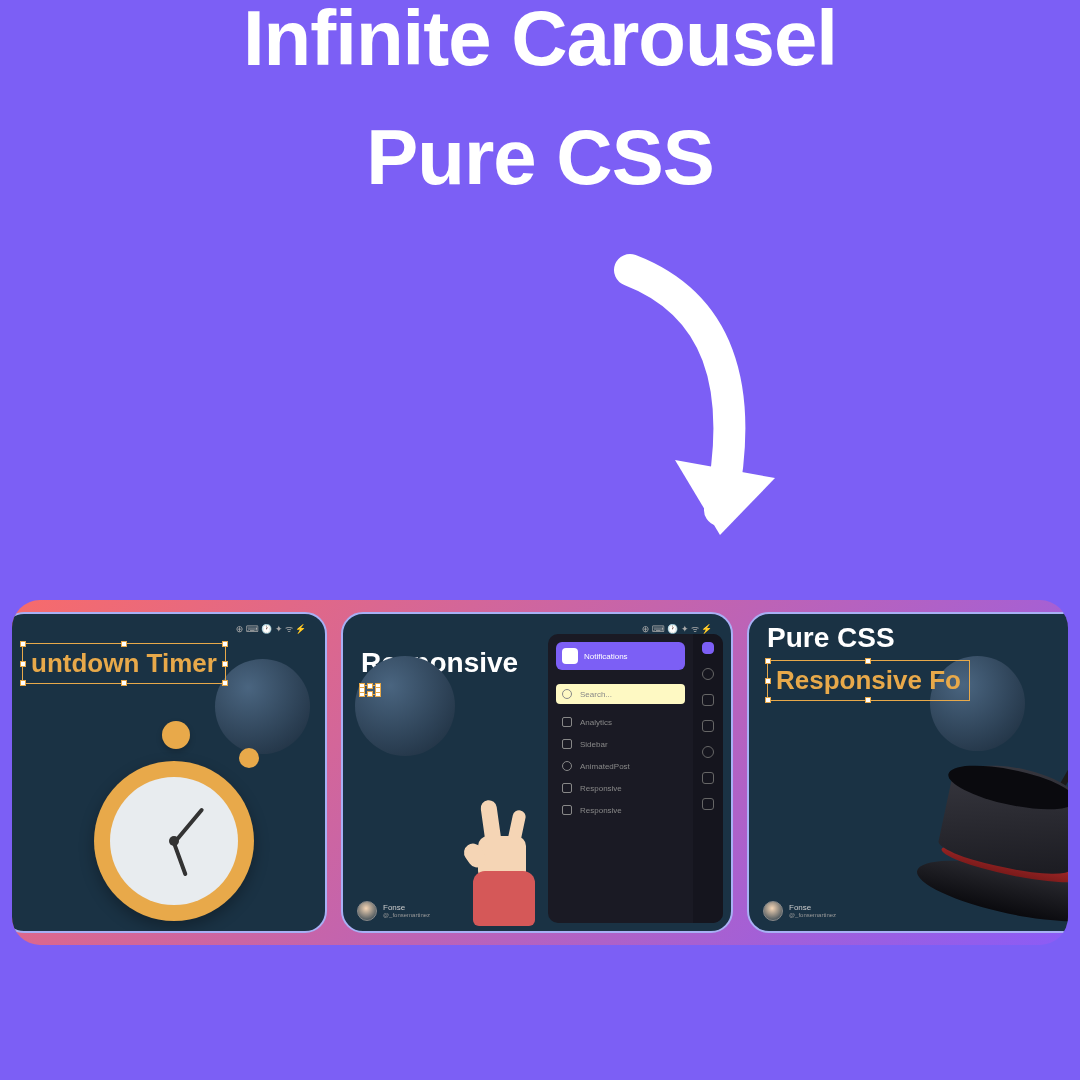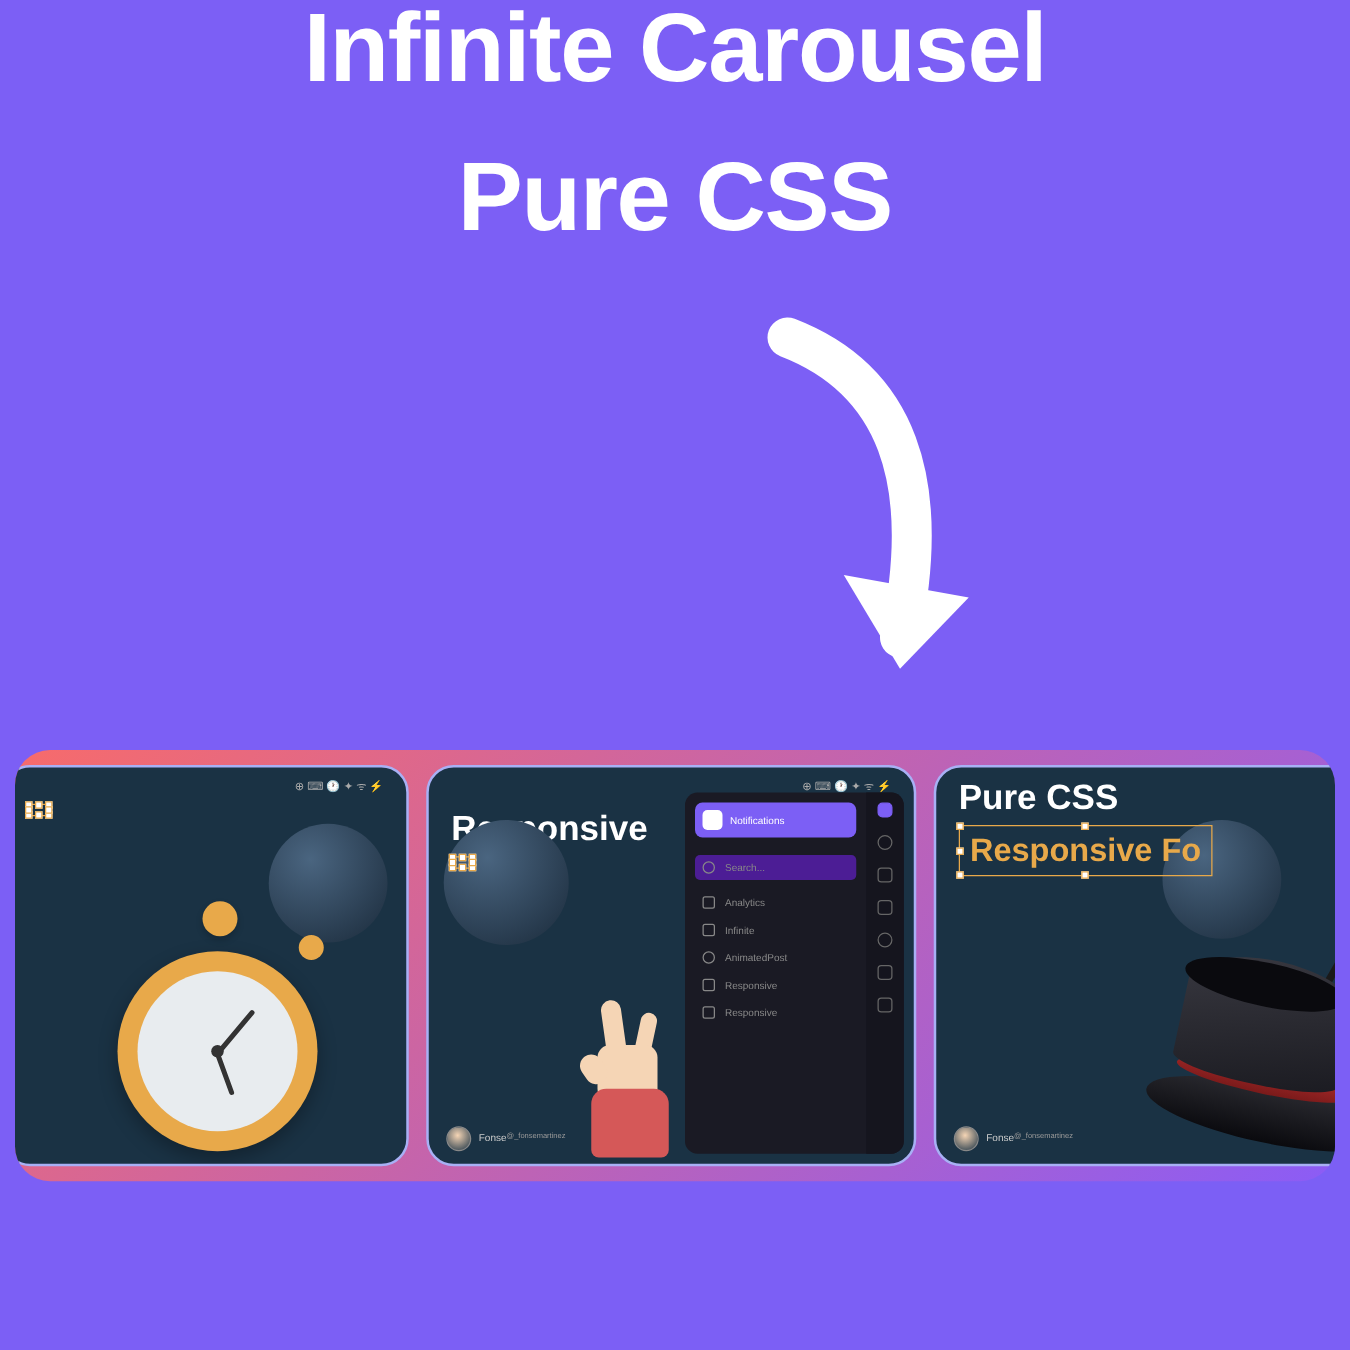--- a/index.html
+++ b/index.html
@@ -240,21 +240,21 @@
       display: flex;
       align-items: center;
       gap: 8px;
       padding: 5px 6px;
       color: #888;
       font-size: 8px;
       margin-bottom: 2px;
       border-radius: 4px;
     }
     .sidebar-item.search {
-      background: #4c1d95;
+      background: #fef9c3;
       margin-bottom: 8px;
       text-align: center;
     }
     .sidebar-icon {
       width: 10px;
       height: 10px;
       border: 1px solid #888;
       border-radius: 2px;
       flex-shrink: 0;
     }
@@ -383,21 +383,21 @@
     }
     .author-avatar {
       width: 20px;
       height: 20px;
       border-radius: 50%;
       background: radial-gradient(circle at 45% 35%, #f5d5b5, #1a3244);
       border: 1px solid #888;
     }
     .author-text {
       display: flex;
-      flex-direction: row;
+      flex-direction: column;
       line-height: 1.2;
     }
     .author-handle {
       font-size: 6px;
       color: #999;
     }
   </style>
 </head>
 <body>
 
@@ -413,20 +413,21 @@
   </svg>
 </div>
 
 <div class="carousel-wrapper">
   <div class="carousel-inner">
 
     <div class="card card1">
       <div class="card-menubar">⊕  ⌨  🕐  ✦  ᯤ  ⚡</div>
       <div class="sphere"></div>
       <div class="card-title-box">
+        <span>untdown Timer</span>
         <span class="handle h-tl"></span><span class="handle h-tr"></span>
         <span class="handle h-bl"></span><span class="handle h-br"></span>
         <span class="handle h-ml"></span><span class="handle h-mr"></span>
         <span class="handle h-tc"></span><span class="handle h-bc"></span>
       </div>
       <div class="stopwatch">
         <div class="stopwatch-top"></div>
         <div class="stopwatch-side"></div>
         <div class="stopwatch-body">
           <div class="stopwatch-face">
@@ -457,21 +458,21 @@
           <div class="sidebar-item search">
             <div class="sidebar-icon circ"></div>
             <span>Search...</span>
           </div>
           <div class="sidebar-item">
             <div class="sidebar-icon"></div>
             <span>Analytics</span>
           </div>
           <div class="sidebar-item">
             <div class="sidebar-icon"></div>
-            <span>Infinite</span>
+            <span>Sidebar</span>
           </div>
           <div class="sidebar-item">
             <div class="sidebar-icon circ"></div>
             <span>AnimatedPost</span>
           </div>
           <div class="sidebar-item">
             <div class="sidebar-icon"></div>
             <span>Responsive</span>
           </div>
           <div class="sidebar-item">

